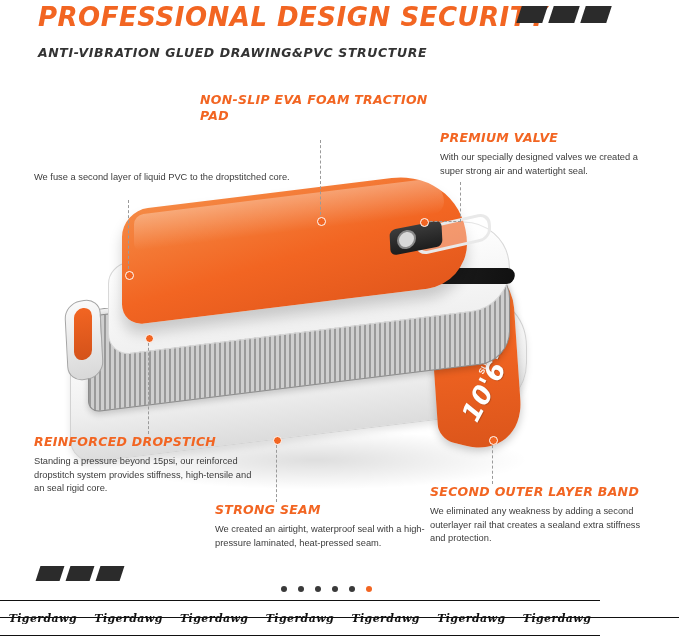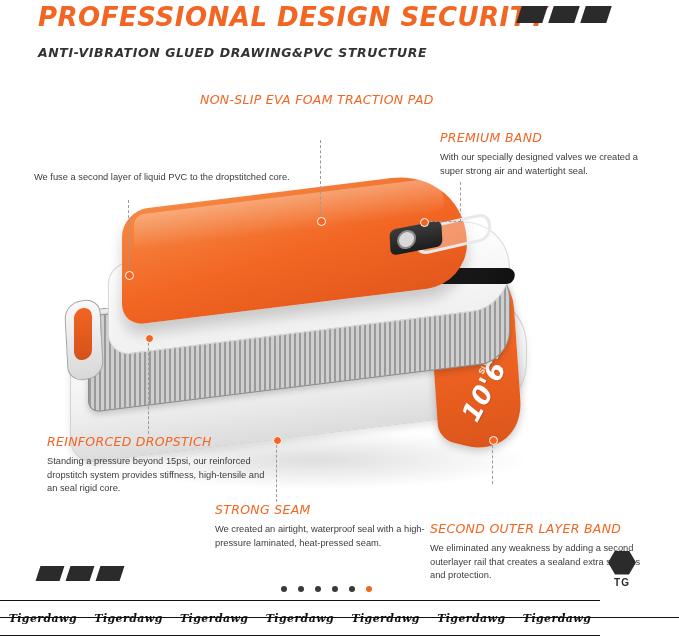--- a/index.html
+++ b/index.html
@@ -151,21 +151,21 @@
   .handle{
     position:absolute;left:355px;top:40px;width:70px;height:22px;
     border:3px solid #e9e9e9;border-radius:12px;
     background:rgba(255,255,255,.35);
     transform:skewY(-9deg) rotate(-4deg);
   }
 
   
   .callout{position:absolute;}
   .co-title{
-    font-size:12.5px;font-weight:normal;font-style:italic;
+    font-size:12.5px;font-weight:bold;font-style:italic;
     color:#F26522;letter-spacing:.3px;line-height:16px;
     font-family:"DejaVu Sans", sans-serif;
   }
   .co-body{
     margin-top:5px;font-size:9.3px;color:#3c3c3c;line-height:13.5px;
   }
   .leader{position:absolute;border-left:1px dashed #9a9a9a;}
   .leader-h{position:absolute;border-top:1px dashed #9a9a9a;}
   .dot{
     position:absolute;width:7px;height:7px;border-radius:50%;
@@ -241,48 +241,48 @@
     <div class="valve-circle"></div>
   </div>
 
   <div class="callout" style="left:200px;top:92px;width:260px;">
     <div class="co-title">NON-SLIP EVA FOAM TRACTION PAD</div>
   </div>
   <div class="leader" style="left:320px;top:140px;height:80px;"></div>
   <div class="dot" style="left:317px;top:217px;"></div>
 
   <div class="callout" style="left:440px;top:130px;width:200px;">
-    <div class="co-title">PREMIUM BAND</div>
+    <div class="co-title">PREMIUM VALVE</div>
     <div class="co-body">With our specially designed valves we created a super strong air and watertight seal.</div>
   </div>
   <div class="leader" style="left:460px;top:182px;height:40px;"></div>
   <div class="leader-h" style="left:425px;top:221px;width:36px;"></div>
   <div class="dot" style="left:420px;top:218px;"></div>
 
   <div class="callout" style="left:34px;top:166px;width:270px;">
     <div class="co-body">We fuse a second layer of liquid PVC to the dropstitched core.</div>
   </div>
   <div class="leader" style="left:128px;top:200px;height:74px;"></div>
   <div class="dot" style="left:125px;top:271px;"></div>
 
-  <div class="callout" style="left:47px;top:434px;width:230px;">
+  <div class="callout" style="left:34px;top:434px;width:230px;">
     <div class="co-title">REINFORCED DROPSTICH</div>
     <div class="co-body">Standing a pressure beyond 15psi, our reinforced dropstitch system provides stiffness, high-tensile and an seal rigid core.</div>
   </div>
   <div class="leader" style="left:148px;top:338px;height:96px;"></div>
   <div class="dot" style="left:145px;top:334px;"></div>
 
   <div class="callout" style="left:215px;top:502px;width:210px;">
     <div class="co-title">STRONG SEAM</div>
     <div class="co-body">We created an airtight, waterproof seal with a high-pressure laminated, heat-pressed seam.</div>
   </div>
   <div class="leader" style="left:276px;top:440px;height:62px;"></div>
   <div class="dot" style="left:273px;top:436px;"></div>
 
-  <div class="callout" style="left:430px;top:484px;width:220px;margin-top:37px;">
+  <div class="callout" style="left:430px;top:484px;width:220px;">
     <div class="co-title">SECOND OUTER LAYER BAND</div>
     <div class="co-body">We eliminated any weakness by adding a second outerlayer rail that creates a sealand extra stiffness and protection.</div>
   </div>
   <div class="leader" style="left:492px;top:440px;height:44px;"></div>
   <div class="dot" style="left:489px;top:436px;"></div>
 
   <div class="slash-group ftr-slashes">
     <div class="slash"></div>
     <div class="slash"></div>
     <div class="slash"></div>
@@ -290,24 +290,20 @@
 
   <div class="dots">
     <div class="cdot"></div>
     <div class="cdot"></div>
     <div class="cdot"></div>
     <div class="cdot"></div>
     <div class="cdot"></div>
     <div class="cdot active"></div>
   </div>
 
-  <div class="logo">
-    <div class="logo-hex"></div>
-    <div class="logo-text">TG</div>
-  </div>
 
   <div class="footer">
     <div class="footer-rule"></div>
     <span class="brand">Tigerdawg</span>
     <span class="brand">Tigerdawg</span>
     <span class="brand">Tigerdawg</span>
     <span class="brand">Tigerdawg</span>
     <span class="brand">Tigerdawg</span>
     <span class="brand">Tigerdawg</span>
     <span class="brand">Tigerdawg</span>

